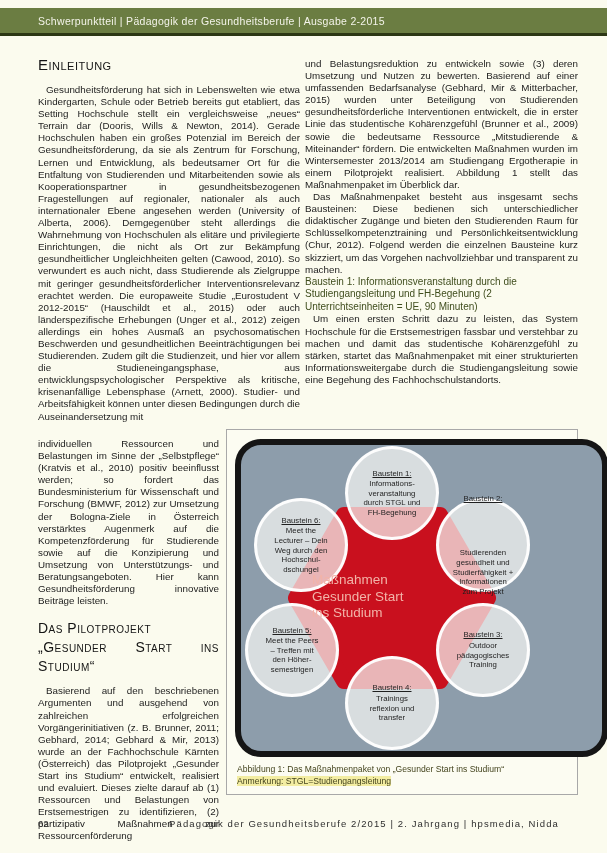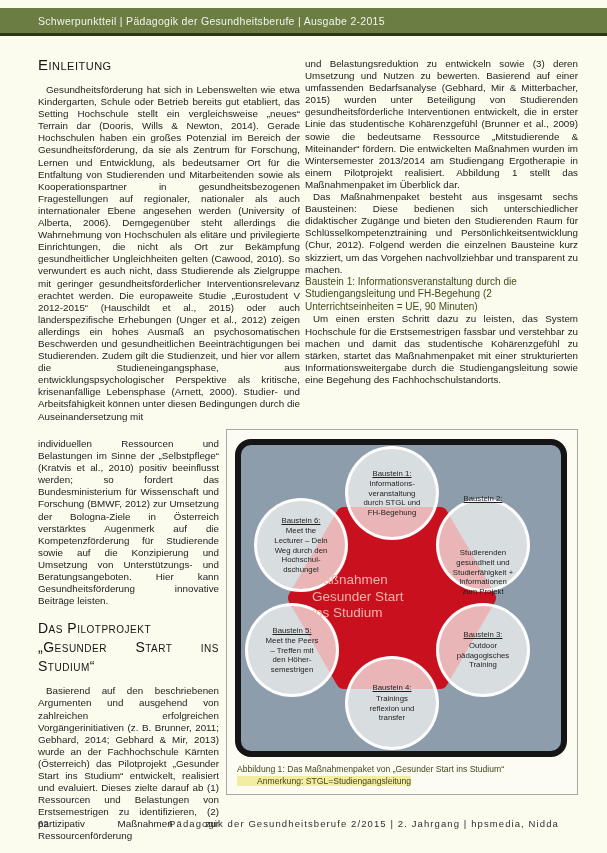--- a/index.html
+++ b/index.html
@@ -41,22 +41,23 @@
   .blk-left-narrow{position:absolute;left:38px;top:438px;width:181px;}
   .h2-pilot{margin:12px 0 9px 0;font-size:14px;line-height:19px;}
   .blk-right-col{position:absolute;left:305px;top:58px;width:273px;}
   
   .figure-box{
     position:absolute;left:226px;top:429px;width:352px;height:366px;
     border:1px solid #a8a8a8;background:#fcfcf2;box-sizing:border-box;
   }
   .inner-rect{
     position:absolute;left:8px;top:9px;width:320px;height:306px;
-    background:#8d9dab;border:6px solid #151515;border-radius:16px;
+    background:#8d9dab;border:6px solid #151515;border-radius:26px;
     overflow:hidden;
+    padding-left:41px;
   }
   .hex-svg{position:absolute;left:31px;top:33px;width:240px;height:240px;z-index:1;}
   .circle{
     position:absolute;width:94px;height:94px;border-radius:50%;
     background:rgba(245,245,243,.72);border:3px solid rgba(255,255,255,.95);
     box-sizing:border-box;z-index:2;
     display:flex;flex-direction:column;align-items:center;justify-content:center;
     text-align:center;font-size:7.8px;line-height:9.6px;color:#1f1f1f;
     padding:4px;
   }
@@ -68,21 +69,21 @@
   .pos-ll{left:4px;top:158px;}
   .pos-ul{left:13px;top:53px;}
   .center-label{
     position:absolute;left:71px;top:127px;width:160px;z-index:3;
     text-align:left;color:#f2b3a8;font-size:13.5px;line-height:16.5px;
   }
   .fig-caption{
     position:absolute;left:10px;top:334px;width:332px;
     font-size:8.6px;line-height:11.5px;color:#45451f;
   }
-  .fig-caption .hl{background:#f3eda2;padding-left:20px;}
+  .fig-caption .hl{background:#f3eda2;}
   
   .footer-num{position:absolute;left:38px;top:818px;font-size:9.5px;color:#2e2e2e;}
   .footer-journal{
     position:absolute;left:148px;top:818px;width:432px;
     font-size:9.5px;letter-spacing:1.1px;color:#2e2e2e;text-align:center;
   }
 </style>
 </head>
 <body>
 

